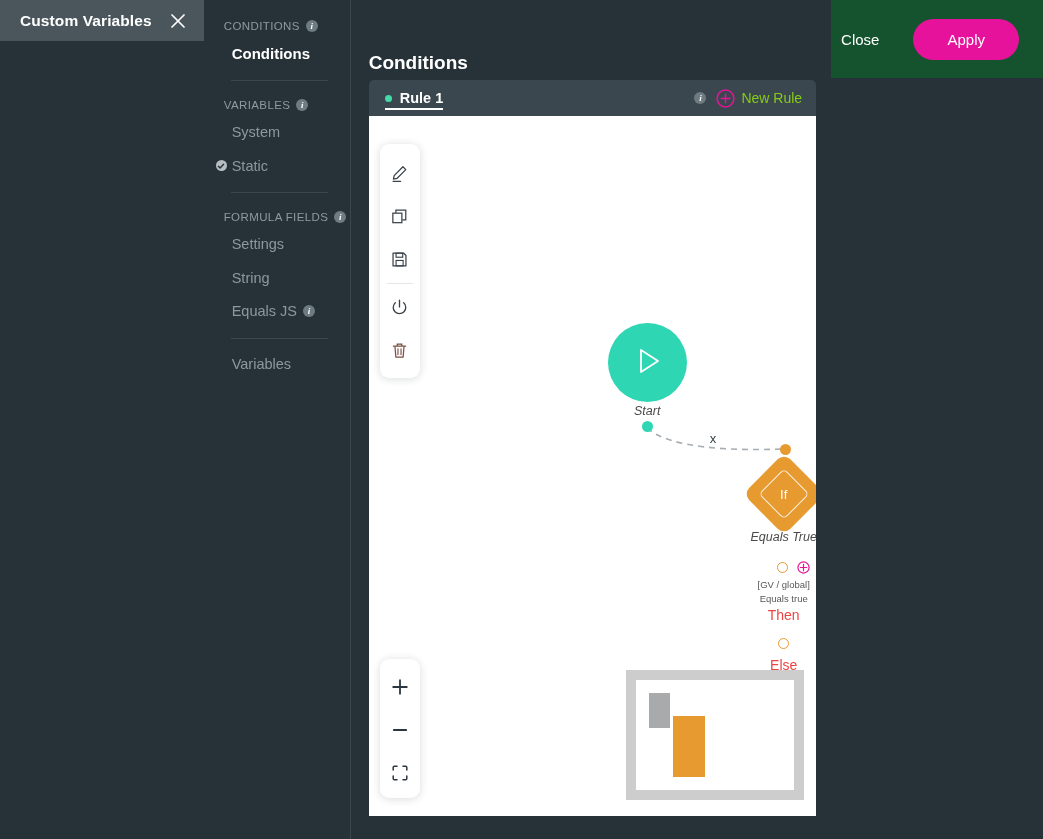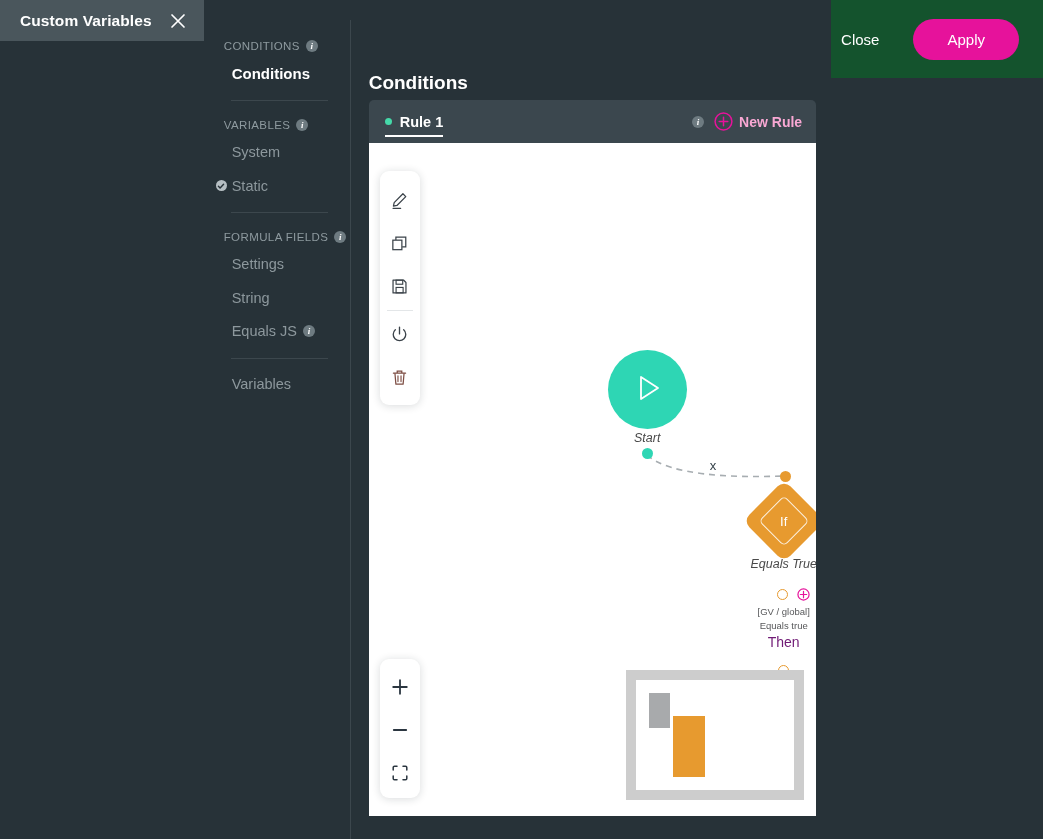--- a/index.html
+++ b/index.html
@@ -51,21 +51,20 @@
     cursor: pointer;
   }
   .close-btn svg { display:block; }
 
   
   .body {
     flex: 1;
     display: flex;
     min-height: 0;
     background: #273238;
-    margin-top: 20px;
   }
 
   
   .sidebar {
     width: 147px;
     min-width: 147px;
     background: #273238;
     border-right: 1px solid #3c474d;
     padding-top: 20px;
     box-sizing: border-box;
@@ -148,21 +147,21 @@
   .main-sub {
     color: #94a0a5;
     font-size: 12.5px;
     margin: 0 0 15px 0;
   }
 
   
   .tabbar {
     background: #3b474e;
     border-radius: 5px 5px 0 0;
-    height: 43px;
+    height: 36px;
     display: flex;
     align-items: stretch;
     justify-content: space-between;
     padding: 0 14px 0 0;
   }
   .tabs { display: flex; align-items: stretch; }
   .tab {
     display: flex;
     align-items: center;
     gap: 8px;
@@ -190,23 +189,23 @@
   }
   .tabbar-right {
     display: flex;
     align-items: center;
     gap: 10px;
   }
   .new-rule {
     display: flex;
     align-items: center;
     gap: 6px;
-    color: #f9a8d4;
+    color: #84cc16;
     font-size: 14px;
-    font-weight: bold;
+    font-weight: normal;
     cursor: pointer;
   }
   .new-rule svg { display:block; }
 
   
   .canvas {
     flex: 1;
     background: #ffffff;
     position: relative;
     overflow: hidden;
@@ -336,21 +335,21 @@
   }
   .plus-ring {
     width: 13px;
     height: 13px;
     cursor: pointer;
   }
   .plus-ring svg { display:block; }
   .out-caption {
     position: absolute;
     text-align: center;
-    color: #701a75;
+    color: #ef4444;
     white-space: nowrap;
   }
   .cap-gv { left: 355px; top: 463px; width: 120px; font-size: 9.5px; color: #57585a; }
   .cap-eq { left: 355px; top: 477px; width: 120px; font-size: 9.5px; color: #57585a; }
   .cap-then { left: 355px; top: 491px; width: 120px; font-size: 14px; }
   .row-else { left: 409px; top: 522px; }
   .cap-else { left: 355px; top: 541px; width: 120px; font-size: 14px; }
 
   
   .minimap {

